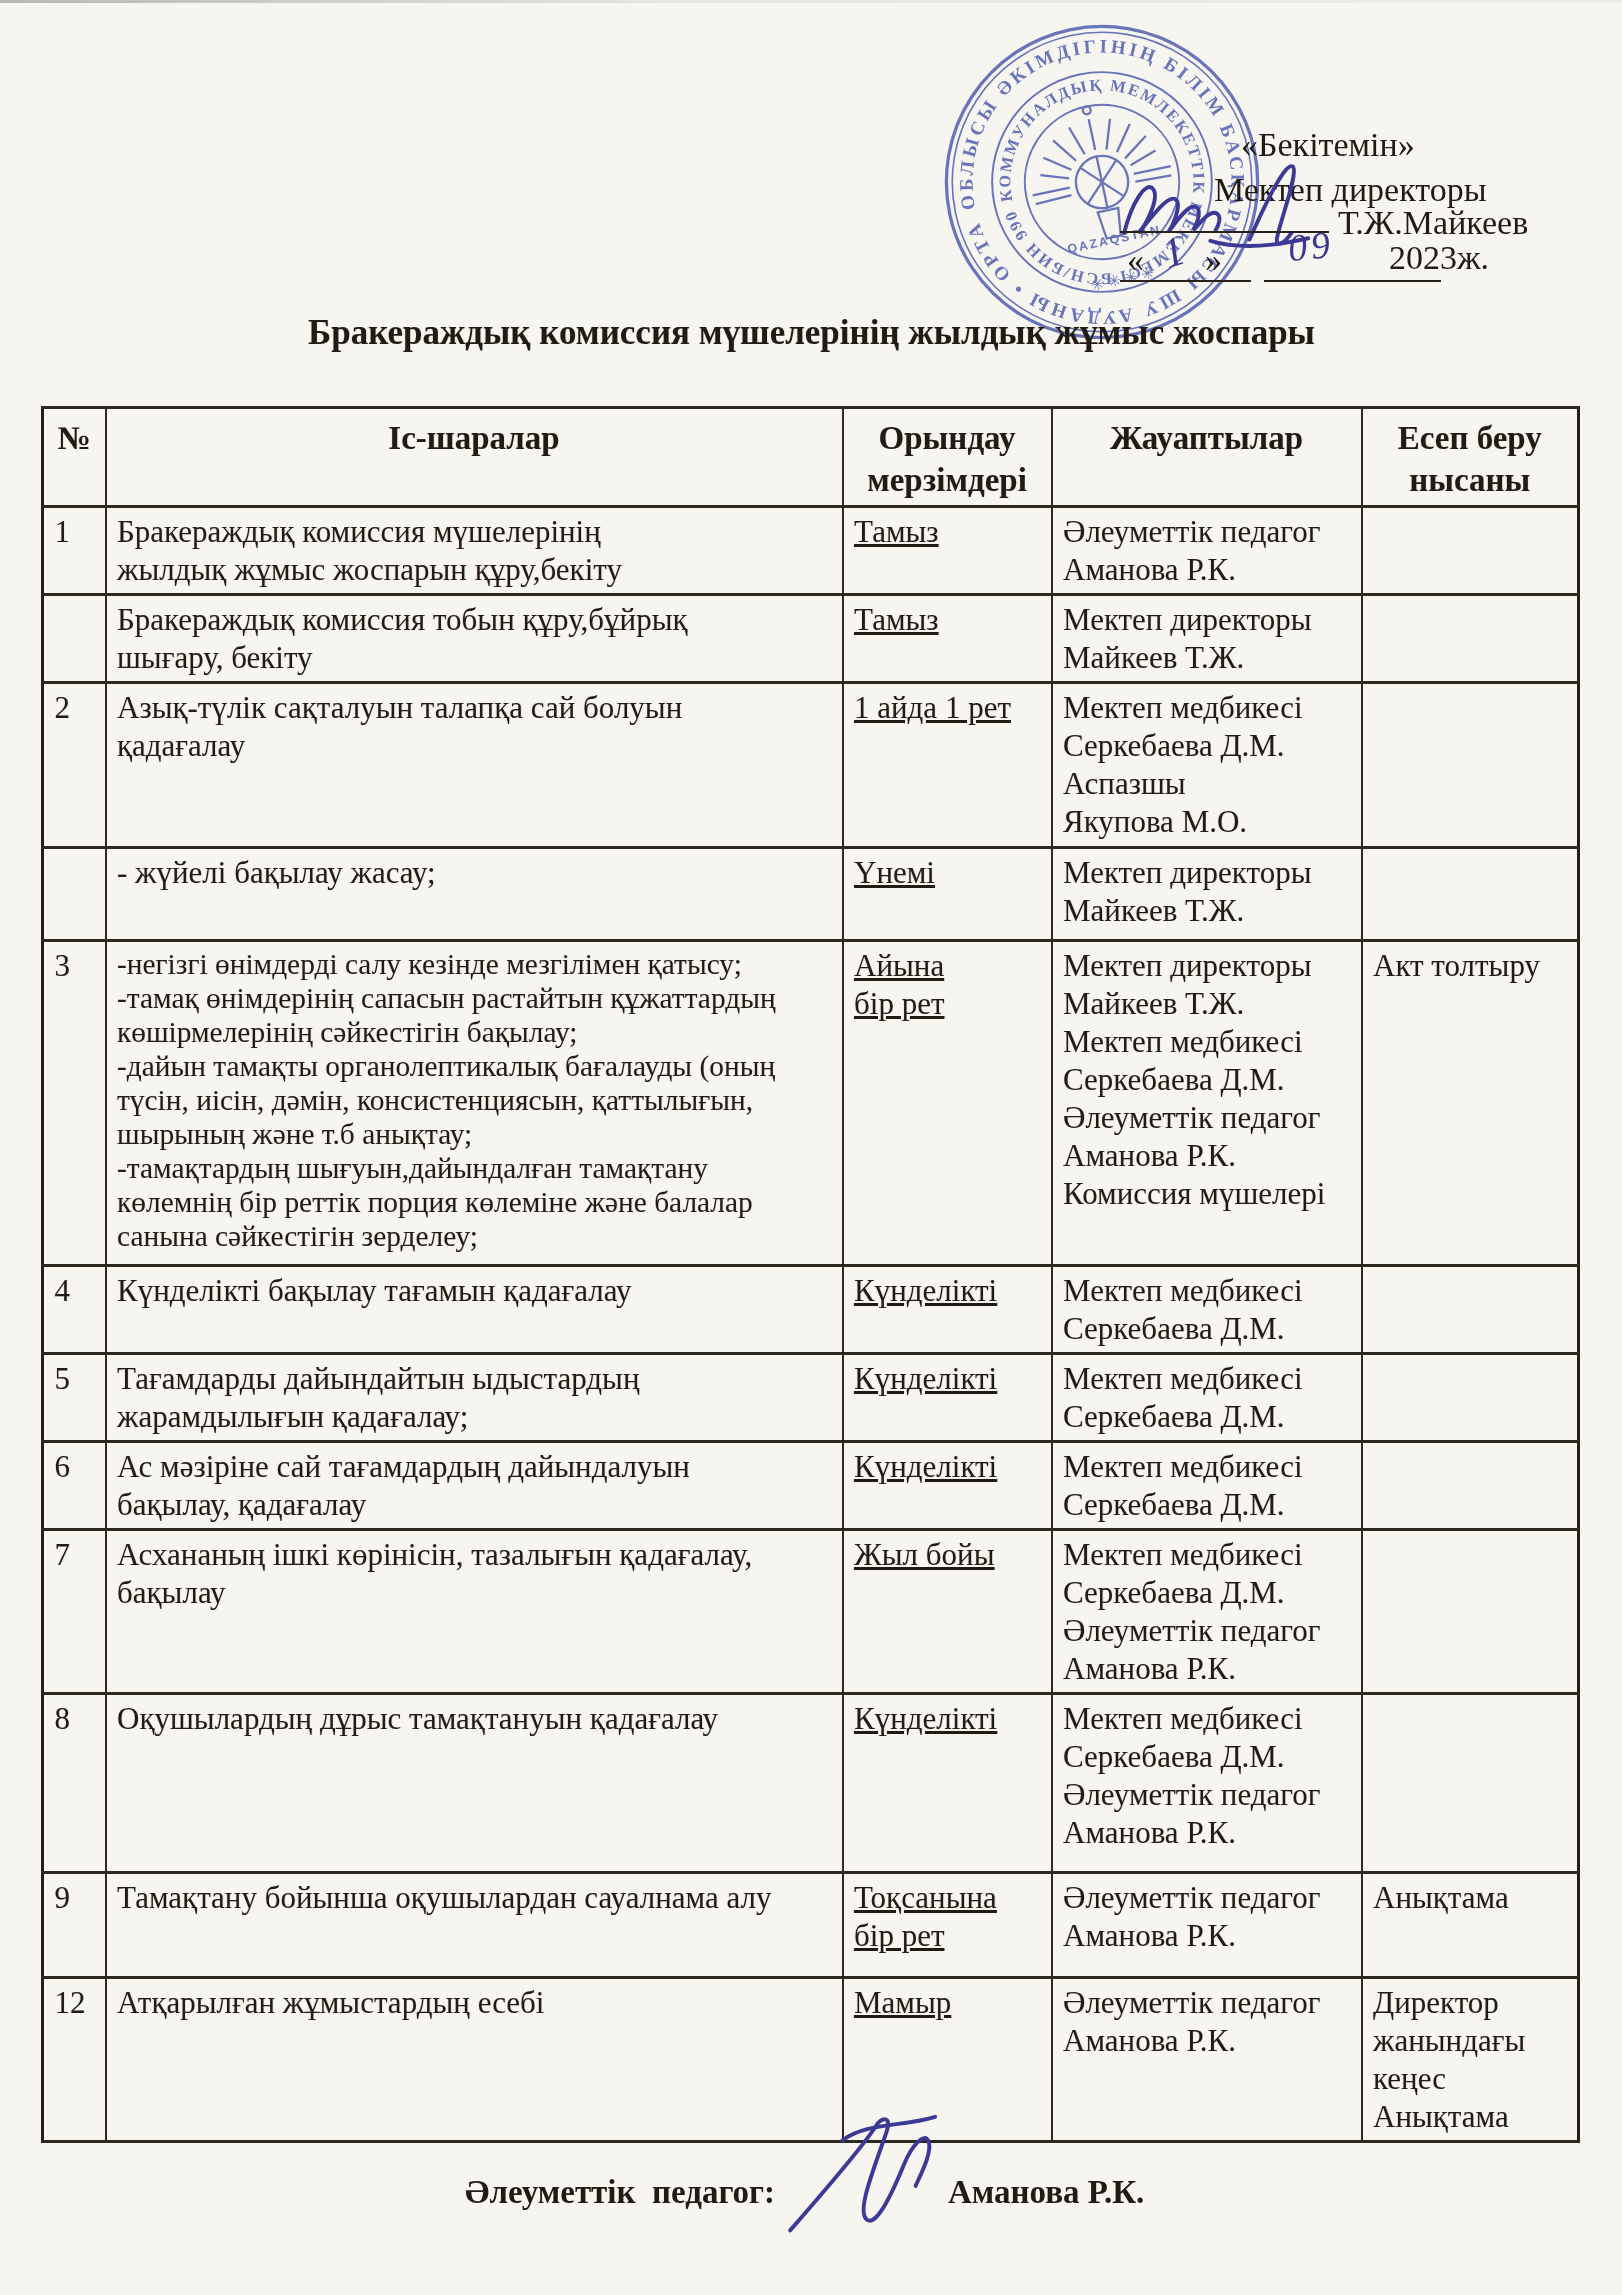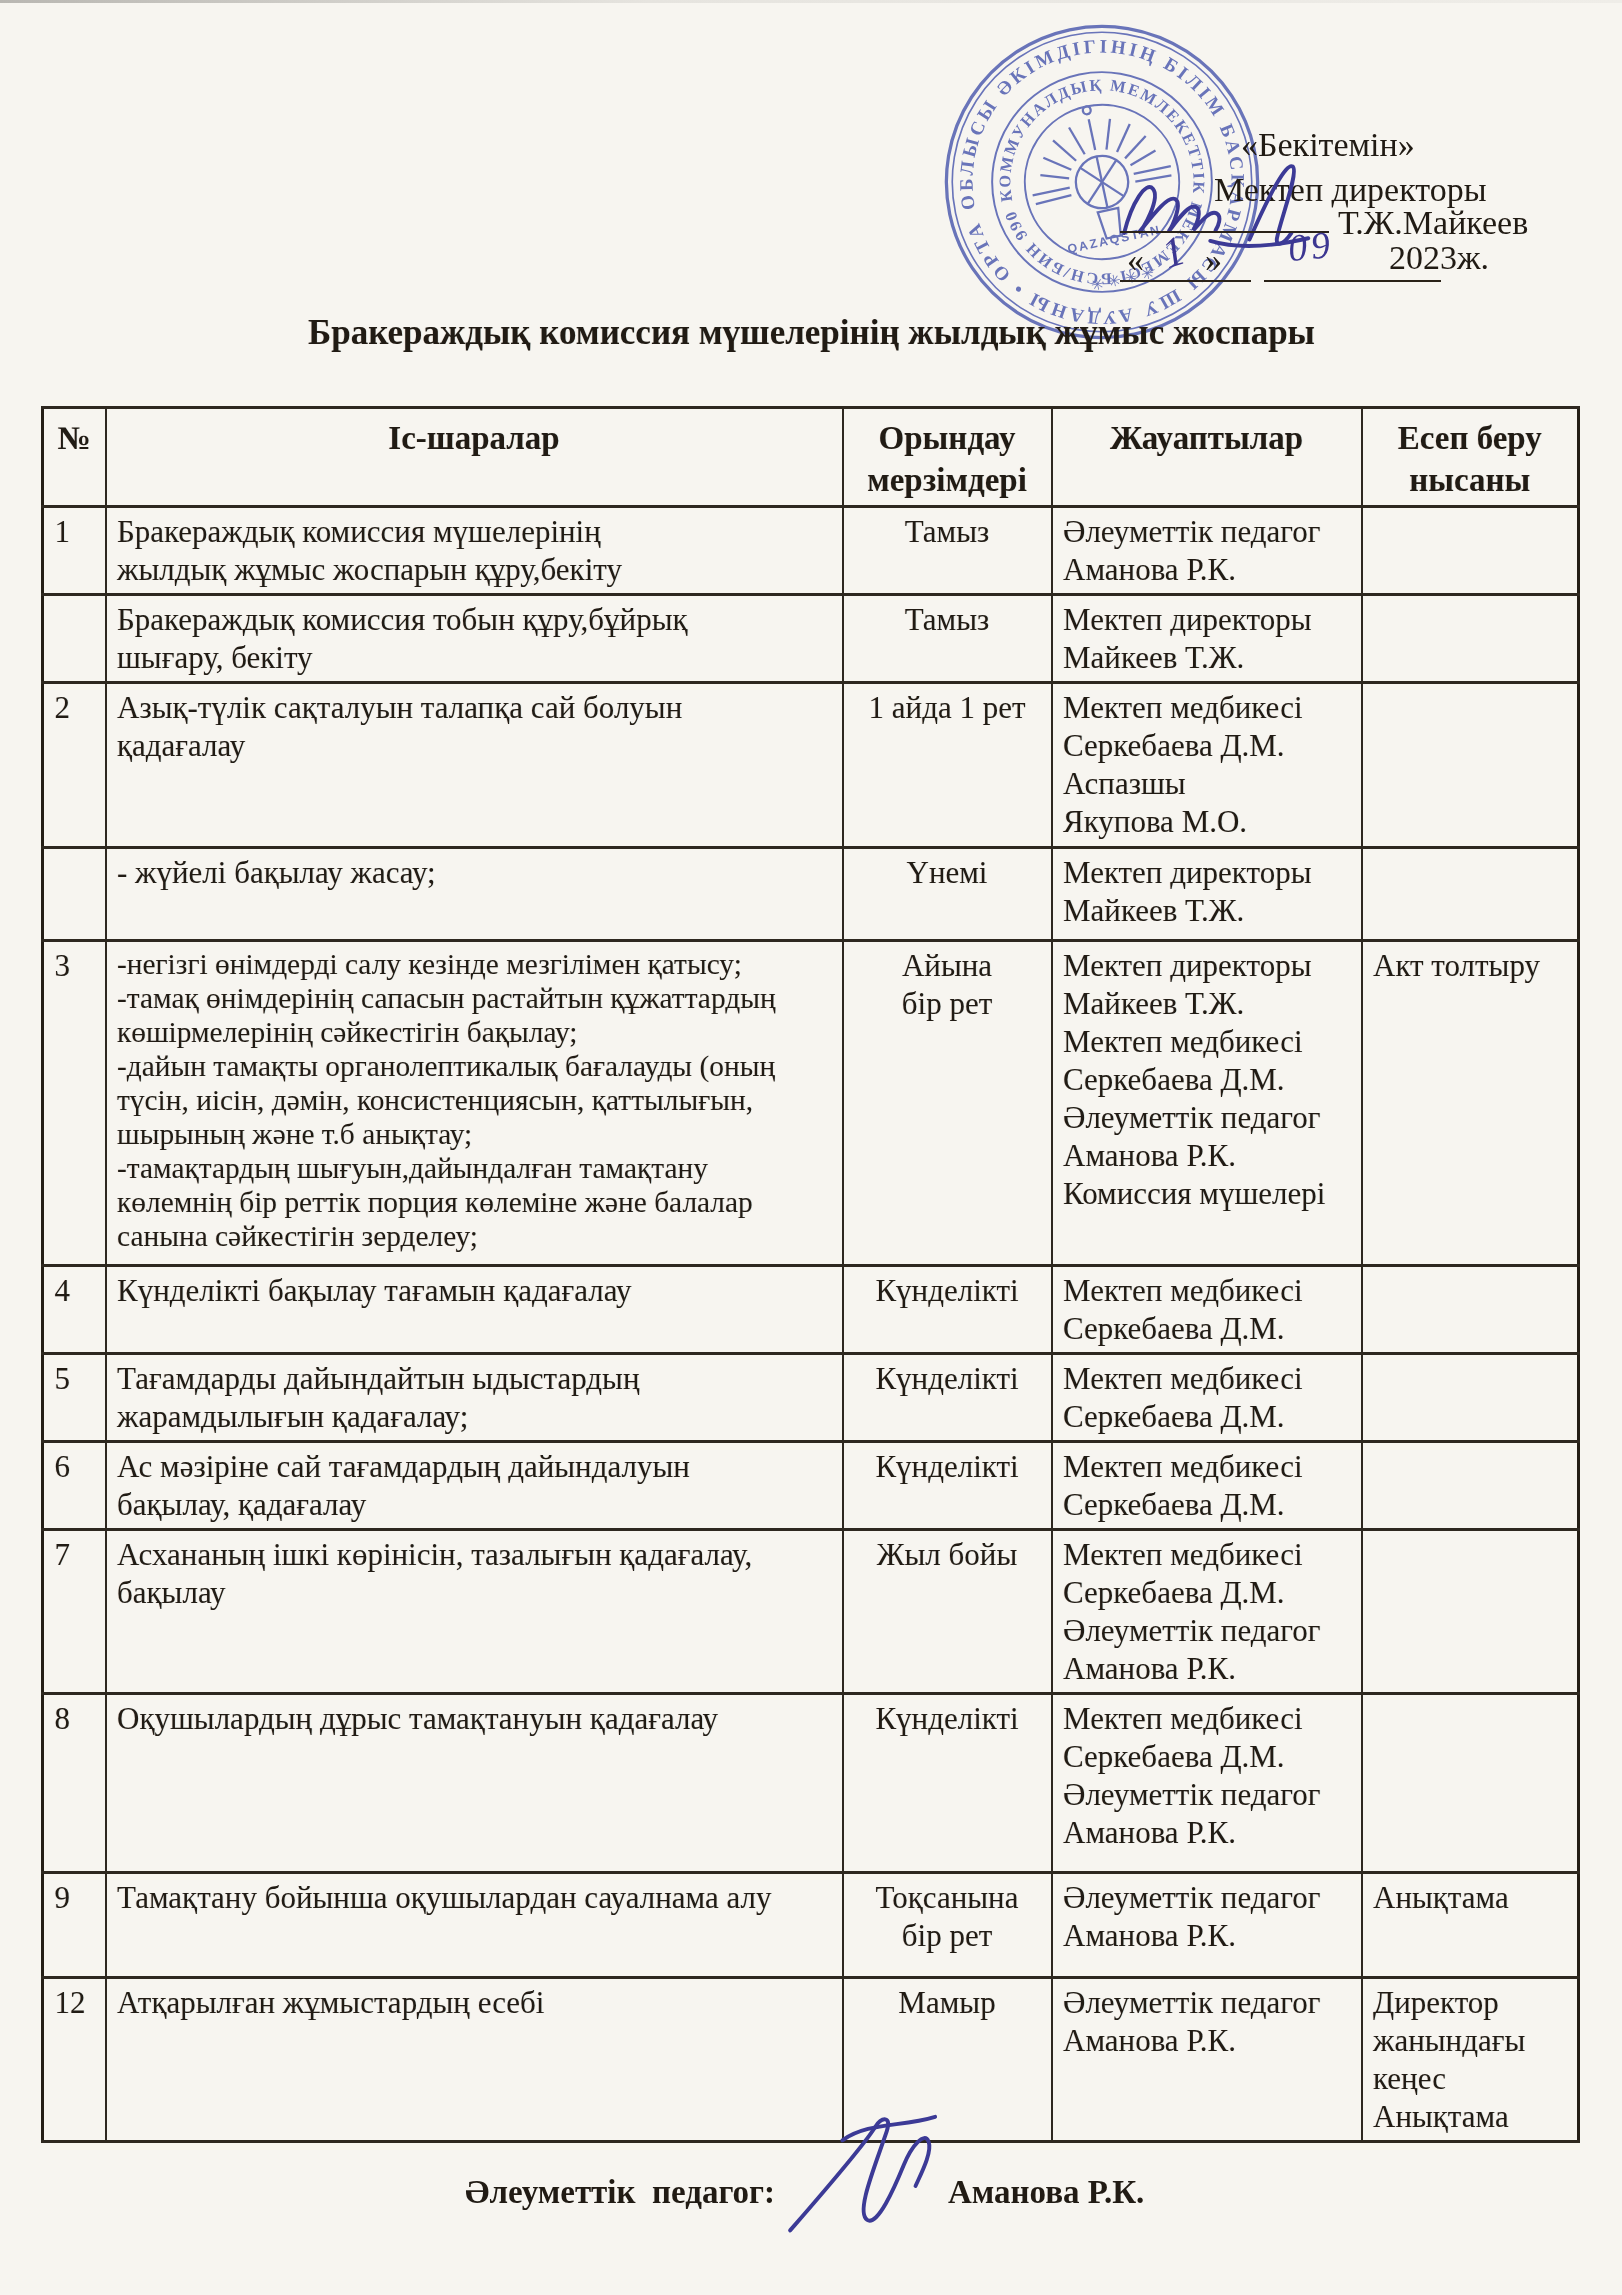--- a/index.html
+++ b/index.html
@@ -44,21 +44,21 @@
     border:2px solid #2e2820;
     border-top-width:3.3px;border-bottom-width:3.3px;
     vertical-align:top;padding:5.2px 10.5px 3.9px 10.5px;
     white-space:pre-line;overflow:hidden;
   }
   table.plan th{
     font-weight:bold;text-align:center;font-size:33px;line-height:42px;padding-top:7.9px;
     border-bottom-width:3.9px;
   }
   td.c-num{padding-left:6.5px;padding-right:2.6px;}
-  td.c-per{text-align:center;}
+  td.c-per{text-align:left;text-decoration:underline;}
   td.c-act.dense{font-size:29.4px;line-height:34px;}
   
   .stamp{position:absolute;left:932px;top:11.8px;width:340px;height:340px;
     pointer-events:none;opacity:.82;}
   
   .dir-sig{position:absolute;left:1112px;top:156px;width:275px;height:111px;pointer-events:none;}
   .ped-sig{position:absolute;left:764px;top:2102px;width:209px;height:151px;pointer-events:none;}
   
   .footer-label{position:absolute;left:465px;top:2174px;font-size:33px;font-weight:bold;white-space:pre;}
   .footer-name{position:absolute;left:948px;top:2174px;font-size:33px;font-weight:bold;white-space:pre;}

